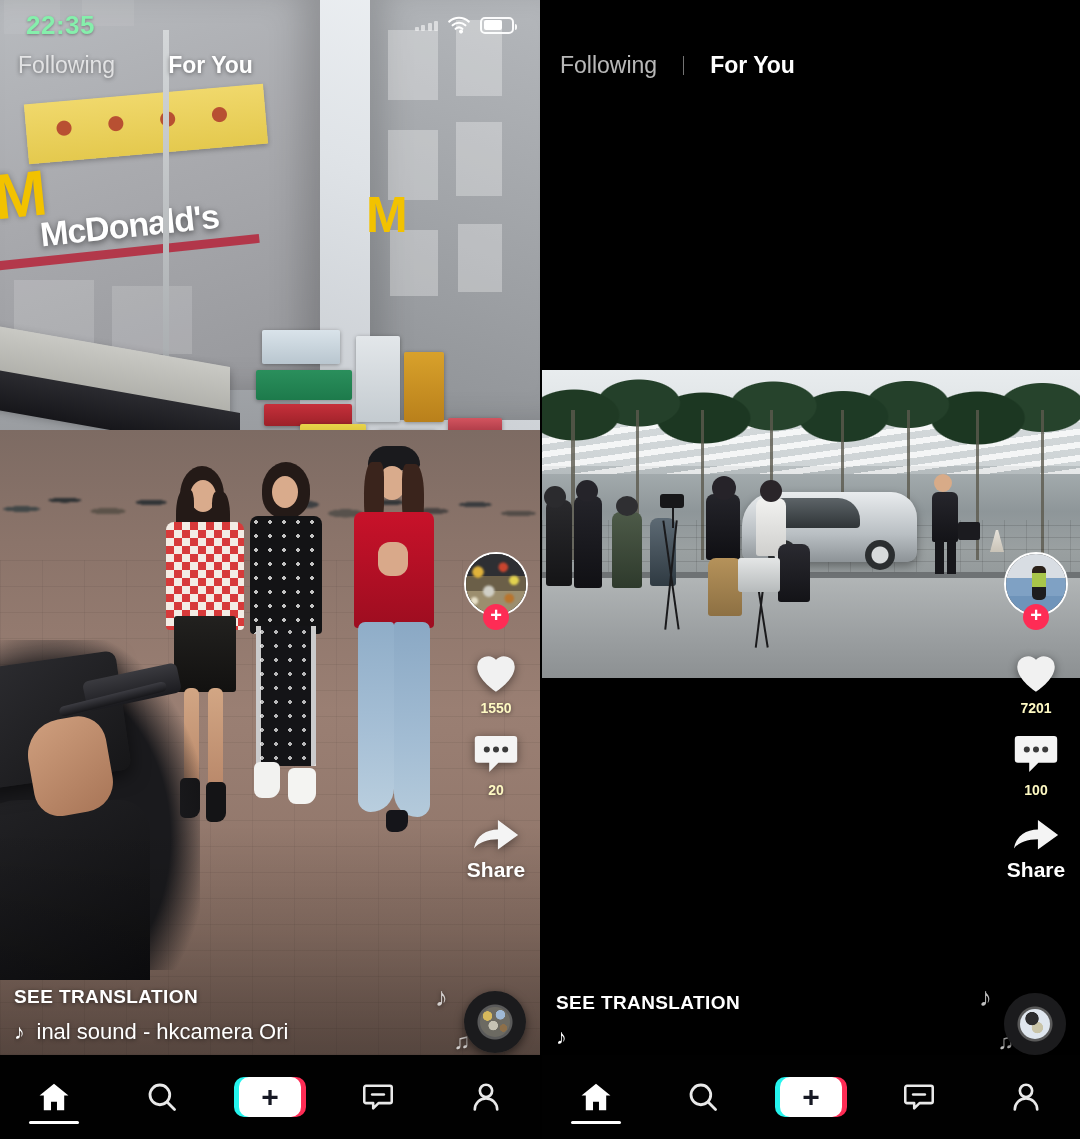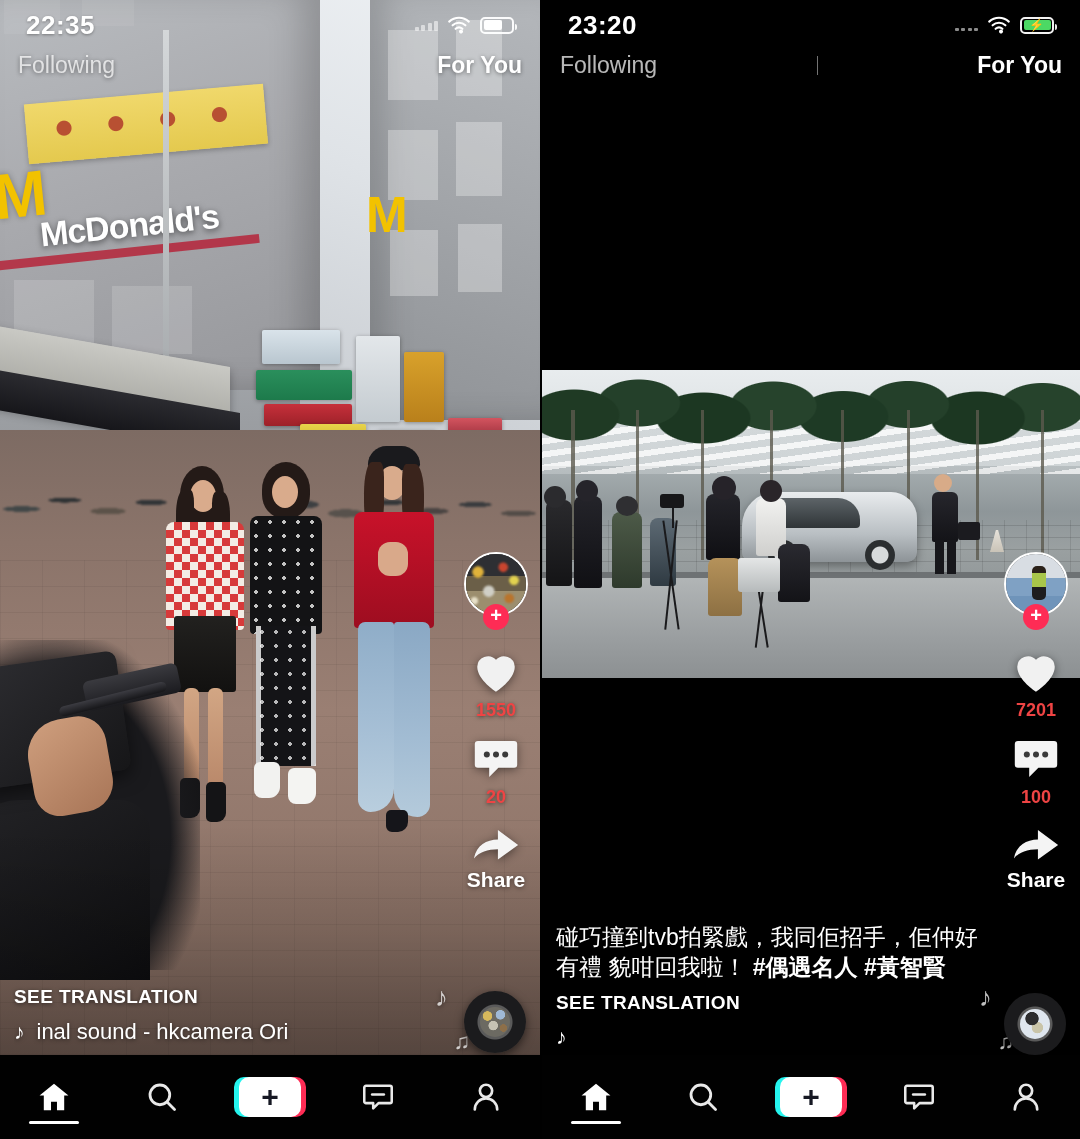--- a/index.html
+++ b/index.html
@@ -224,42 +224,42 @@
   .tv-suit{
     position:absolute;left:390px;top:118px;width:26px;height:84px;
   }
 
   
   .statusbar{
     position:absolute; left:0; right:0; top:0; height:46px;
     display:flex; align-items:center; justify-content:space-between;
     padding: 4px 26px 0 26px; z-index:30;
   }
-  .clock{ font-size:26px; font-weight:bold; color:#ffffff; letter-spacing:.5px;
+  .clock{ font-size:26px; font-weight:bold; color:#86efac; letter-spacing:.5px;
           text-shadow:0 1px 3px rgba(0,0,0,.35); }
   .status-right{ display:flex; align-items:center; gap:9px; }
   .dots{ display:flex; gap:2.5px; align-items:flex-end; height:12px; opacity:.55;}
   .dots i{ display:block; width:4px; background:#fff; border-radius:1px; }
   .wifi-ic{ display:block; }
   .battery{
     width:34px;height:17px;border:2px solid rgba(255,255,255,.95);border-radius:5px;
     position:relative; padding:1.5px;
   }
   .battery::after{
     content:""; position:absolute; right:-5px; top:5px; width:2.5px;height:6px;
     background:rgba(255,255,255,.9); border-radius:0 2px 2px 0;
   }
   .battery .fill{ height:100%; border-radius:2px; background:#fff; }
   .battery.charging .fill{ background:#4cd964; width:100% !important; }
   .bolt{ position:absolute; left:50%; top:50%; transform:translate(-50%,-50%);
          font-size:12px; color:#1b1b1b; font-weight:bold; line-height:1;}
 
   .tabs{
     position:absolute; top:52px; left:0; right:0; z-index:30;
-    display:flex; align-items:center; justify-content:space-between; gap:8px;
+    display:flex; align-items:center; justify-content:flex-start; gap:8px;
   }
   .tab{
     font-size:23px; padding:0 18px; color:rgba(255,255,255,.72);
     text-shadow:0 1px 4px rgba(0,0,0,.45); cursor:pointer;
   }
   .tab.active{ color:#fff; font-weight:bold; }
   .tab-div{ width:1px; height:19px; background:rgba(255,255,255,.45); }
 
   
   .rail{
@@ -298,21 +298,21 @@
     border-radius:5px;
   }
   .plus-badge{
     position:absolute; left:50%; transform:translateX(-50%); bottom:0;
     width:26px;height:26px;border-radius:50%;background:#fe2c55;
     color:#fff; font-size:20px; font-weight:bold; line-height:23px; text-align:center;
   }
   .rail-item{ display:flex;flex-direction:column;align-items:center;margin-bottom:14px; }
   .rail-icon{ filter: drop-shadow(0 2px 5px rgba(0,0,0,.45)); }
   .rail-count{
-    color:#ef4444; font-size:18px; font-weight:bold; margin-top:6px;
+    color:#fef9c3; font-size:14px; font-weight:bold; margin-top:6px;
     text-shadow:0 1px 4px rgba(0,0,0,.5);
   }
   .rail-label{
     color:#fff; font-size:21px; font-weight:bold; margin-top:4px;
     text-shadow:0 1px 4px rgba(0,0,0,.5);
   }
 
   
   .caption{
     position:absolute; left:14px; z-index:25; width:430px; color:#fff;
@@ -631,41 +631,20 @@
           <div style="position:absolute;left:0;top:4px;width:26px;height:50px;background:linear-gradient(#26262c,#131317);border-radius:6px 6px 2px 2px;"></div>
           <div style="position:absolute;left:3px;top:52px;width:9px;height:34px;background:#17171b;"></div>
           <div style="position:absolute;left:15px;top:52px;width:9px;height:34px;background:#17171b;"></div>
           <div style="position:absolute;left:26px;top:34px;width:22px;height:18px;background:#1b1b1f;border-radius:2px;"></div>
         </div>
 
         <div style="position:absolute;left:448px;top:160px;width:14px;height:22px;background:linear-gradient(#e6e2da,#c9c3b7);clip-path:polygon(42% 0,58% 0,100% 100%,0 100%);"></div>
       </div>
     </div>
 
-    <div class="statusbar">
-      <div class="clock">23:20</div>
-      <div class="status-right">
-        <div class="dots">
-          <i style="height:3px"></i>
-            <i style="height:3px"></i>
-            <i style="height:3px"></i>
-            <i style="height:3px"></i>
-        </div>
-        <svg class="wifi-ic" width="24" height="18" viewBox="0 0 24 18">
-          <path d="M12 15.6a2 2 0 1 0 0-.1z" fill="#fff"></path>
-          <path d="M5.6 9.3a9.5 9.5 0 0 1 12.8 0" stroke="#fff" stroke-width="2.1" fill="none" stroke-linecap="round"></path>
-          <path d="M2.2 5.6a14.6 14.6 0 0 1 19.6 0" stroke="#fff" stroke-width="2.1" fill="none" stroke-linecap="round"></path>
-          <path d="M8.6 12.8a5.2 5.2 0 0 1 6.8 0" stroke="#fff" stroke-width="2.1" fill="none" stroke-linecap="round"></path>
-        </svg>
-        <div class="battery charging">
-          <div class="fill"></div>
-          <span class="bolt">⚡</span>
-        </div>
-      </div>
-    </div>
 
     <div class="tabs">
       <div class="tab">Following</div>
       <div class="tab-div"></div>
       <div class="tab active">For You</div>
     </div>
 
     <div class="rail" style="top:552px;">
       <div class="avatar-wrap">
         <div class="avatar">
@@ -690,26 +669,20 @@
       </div>
       <div class="rail-item">
         <svg class="rail-icon" width="50" height="42" viewBox="0 0 26 20">
           <path d="M1.5 18c1.5-7 6.5-9.6 12.5-9.8V3.2L24.5 11 14 18.6v-5.4C8.6 13.2 4.4 14.6 1.5 18z" fill="#f4f4f4"></path>
         </svg>
         <div class="rail-label">Share</div>
       </div>
     </div>
 
     <div class="caption" style="bottom:90px;">
-      <div class="cap-desc">
-        <span>碰巧撞到tvb拍緊戲，我同佢招手，佢仲好有禮</span>
-        <span>貌咁回我啦！</span>
-        <span class="tag">#偶遇名人</span>
-        <span class="tag">#黃智賢</span>
-      </div>
       <div class="cap-trans">SEE TRANSLATION</div>
       <div class="cap-music">
         <span class="note-ic">♪</span>
       </div>
     </div>
 
     <div class="float-note" style="right:88px;bottom:126px;font-size:26px;">♪</div>
     <div class="float-note" style="right:66px;bottom:84px;font-size:22px;">♫</div>
     <div class="disc" style="bottom:84px;">
       <div class="art art-ds"></div>

